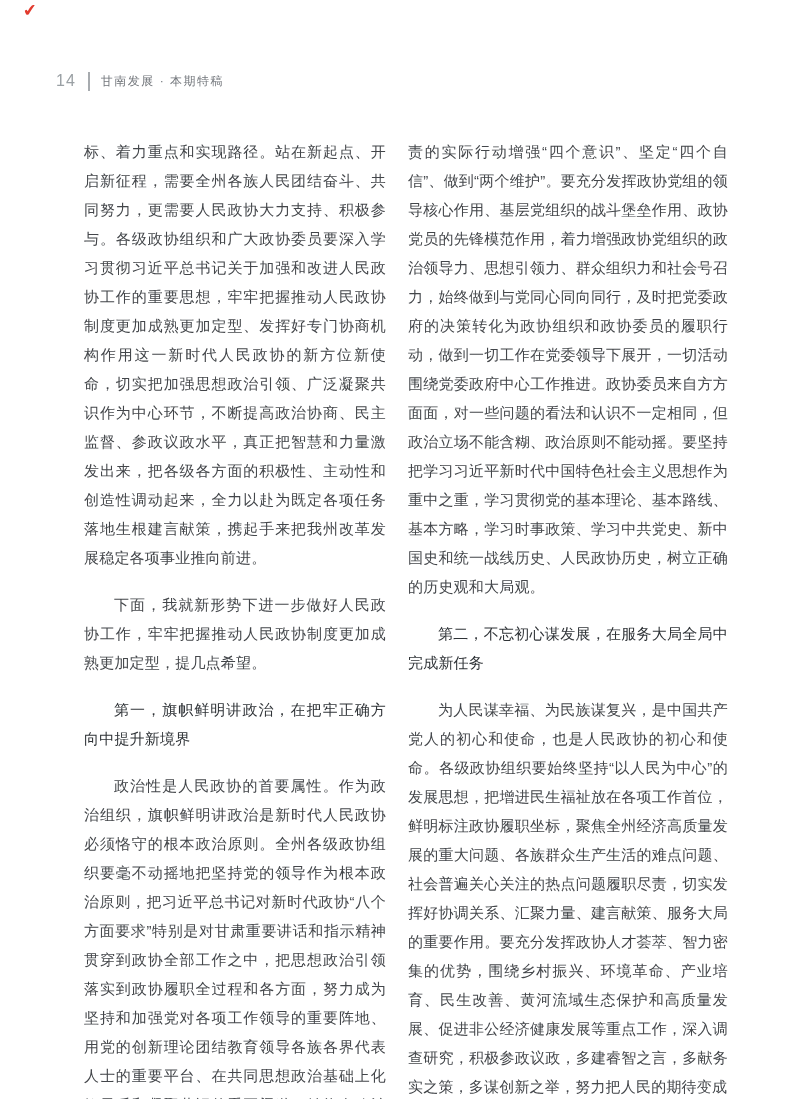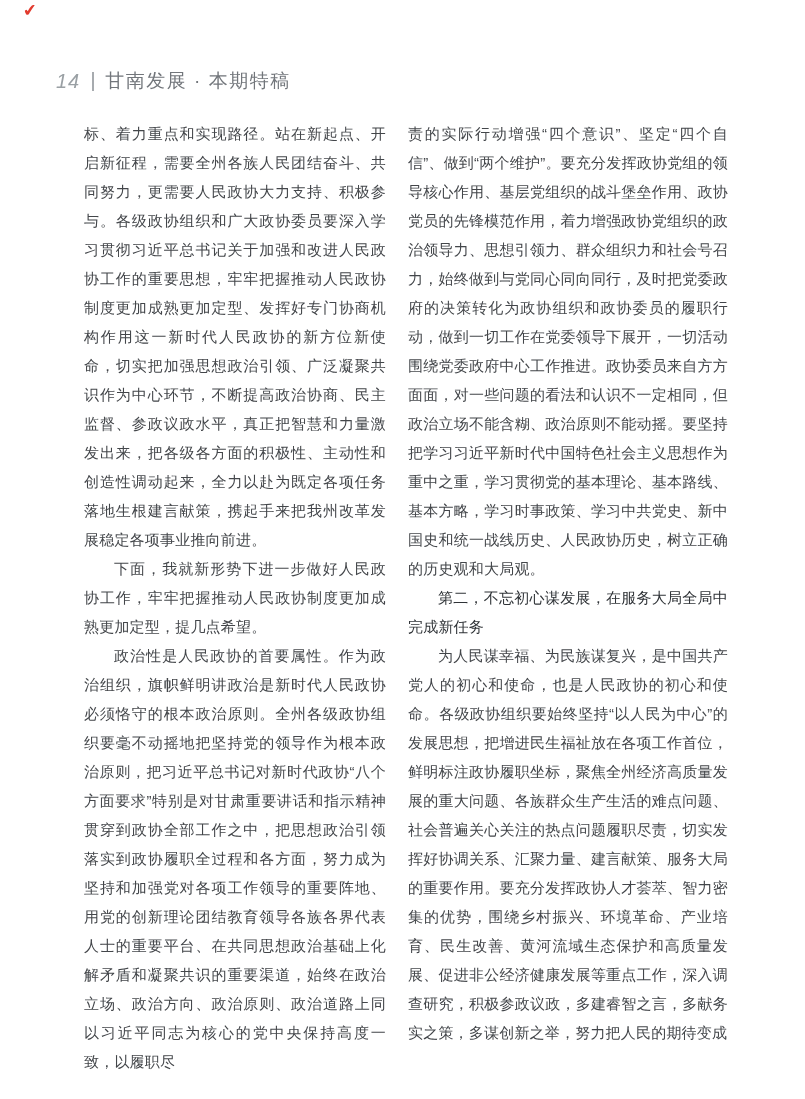--- a/index.html
+++ b/index.html
@@ -33,52 +33,52 @@
   .page-header {
     position: absolute;
     left: 56px;
     top: 70px;
     display: flex;
     align-items: center;
     height: 22px;
   }
   .page-number {
     color: var(--page-num);
-    font-size: 20px;
+    font-size: 16px;
     letter-spacing: 1px;
-    font-style: italic;
   }
   .header-divider {
     width: 2px;
     height: 19px;
     background: var(--divider);
     margin: 0 11px 0 12px;
   }
   .header-title {
     color: var(--header-title);
-    font-size: 19px;
+    font-size: 12px;
     letter-spacing: 1.5px;
   }
   .content {
     position: absolute;
     left: 84px;
     top: 119px;
     width: 644px;
     display: flex;
     gap: 22px;
   }
   .col { display: block; }
   .col-left  { width: 302px; }
   .col-right { width: 320px; }
   .col p {
     font-size: 15px;
     line-height: 29px;
     text-align: justify;
     color: var(--body-text);
     letter-spacing: 0.2px;
+    margin-top: 18px;
   }
   .col p.indent { text-indent: 2em; }
   .col p.heading {
     font-weight: normal;
     color: var(--heading-text);
   }
 </style>
 </head>
 <body>
 
@@ -89,20 +89,21 @@
   <div class="page-header">
     <span class="page-number">14</span>
     <span class="header-divider"></span>
     <span class="header-title">甘南发展 · 本期特稿</span>
   </div>
 
   <div class="content">
     <div class="col col-left">
         <p class="body">标、着力重点和实现路径。站在新起点、开启新征程，需要全州各族人民团结奋斗、共同努力，更需要人民政协大力支持、积极参与。各级政协组织和广大政协委员要深入学习贯彻习近平总书记关于加强和改进人民政协工作的重要思想，牢牢把握推动人民政协制度更加成熟更加定型、发挥好专门协商机构作用这一新时代人民政协的新方位新使命，切实把加强思想政治引领、广泛凝聚共识作为中心环节，不断提高政治协商、民主监督、参政议政水平，真正把智慧和力量激发出来，把各级各方面的积极性、主动性和创造性调动起来，全力以赴为既定各项任务落地生根建言献策，携起手来把我州改革发展稳定各项事业推向前进。</p>
         <p class="body indent">下面，我就新形势下进一步做好人民政协工作，牢牢把握推动人民政协制度更加成熟更加定型，提几点希望。</p>
+        <p class="heading indent">第一，旗帜鲜明讲政治，在把牢正确方向中提升新境界</p>
         <p class="body indent">政治性是人民政协的首要属性。作为政治组织，旗帜鲜明讲政治是新时代人民政协必须恪守的根本政治原则。全州各级政协组织要毫不动摇地把坚持党的领导作为根本政治原则，把习近平总书记对新时代政协“八个方面要求”特别是对甘肃重要讲话和指示精神贯穿到政协全部工作之中，把思想政治引领落实到政协履职全过程和各方面，努力成为坚持和加强党对各项工作领导的重要阵地、用党的创新理论团结教育领导各族各界代表人士的重要平台、在共同思想政治基础上化解矛盾和凝聚共识的重要渠道，始终在政治立场、政治方向、政治原则、政治道路上同以习近平同志为核心的党中央保持高度一致，以履职尽</p>
       </div>
     <div class="col col-right">
         <p class="body">责的实际行动增强“四个意识”、坚定“四个自信”、做到“两个维护”。要充分发挥政协党组的领导核心作用、基层党组织的战斗堡垒作用、政协党员的先锋模范作用，着力增强政协党组织的政治领导力、思想引领力、群众组织力和社会号召力，始终做到与党同心同向同行，及时把党委政府的决策转化为政协组织和政协委员的履职行动，做到一切工作在党委领导下展开，一切活动围绕党委政府中心工作推进。政协委员来自方方面面，对一些问题的看法和认识不一定相同，但政治立场不能含糊、政治原则不能动摇。要坚持把学习习近平新时代中国特色社会主义思想作为重中之重，学习贯彻党的基本理论、基本路线、基本方略，学习时事政策、学习中共党史、新中国史和统一战线历史、人民政协历史，树立正确的历史观和大局观。</p>
         <p class="heading indent">第二，不忘初心谋发展，在服务大局全局中完成新任务</p>
         <p class="body indent">为人民谋幸福、为民族谋复兴，是中国共产党人的初心和使命，也是人民政协的初心和使命。各级政协组织要始终坚持“以人民为中心”的发展思想，把增进民生福祉放在各项工作首位，鲜明标注政协履职坐标，聚焦全州经济高质量发展的重大问题、各族群众生产生活的难点问题、社会普遍关心关注的热点问题履职尽责，切实发挥好协调关系、汇聚力量、建言献策、服务大局的重要作用。要充分发挥政协人才荟萃、智力密集的优势，围绕乡村振兴、环境革命、产业培育、民生改善、黄河流域生态保护和高质量发展、促进非公经济健康发展等重点工作，深入调查研究，积极参政议政，多建睿智之言，多献务实之策，多谋创新之举，努力把人民的期待变成</p>
       </div>
   </div>
 
 </div>

